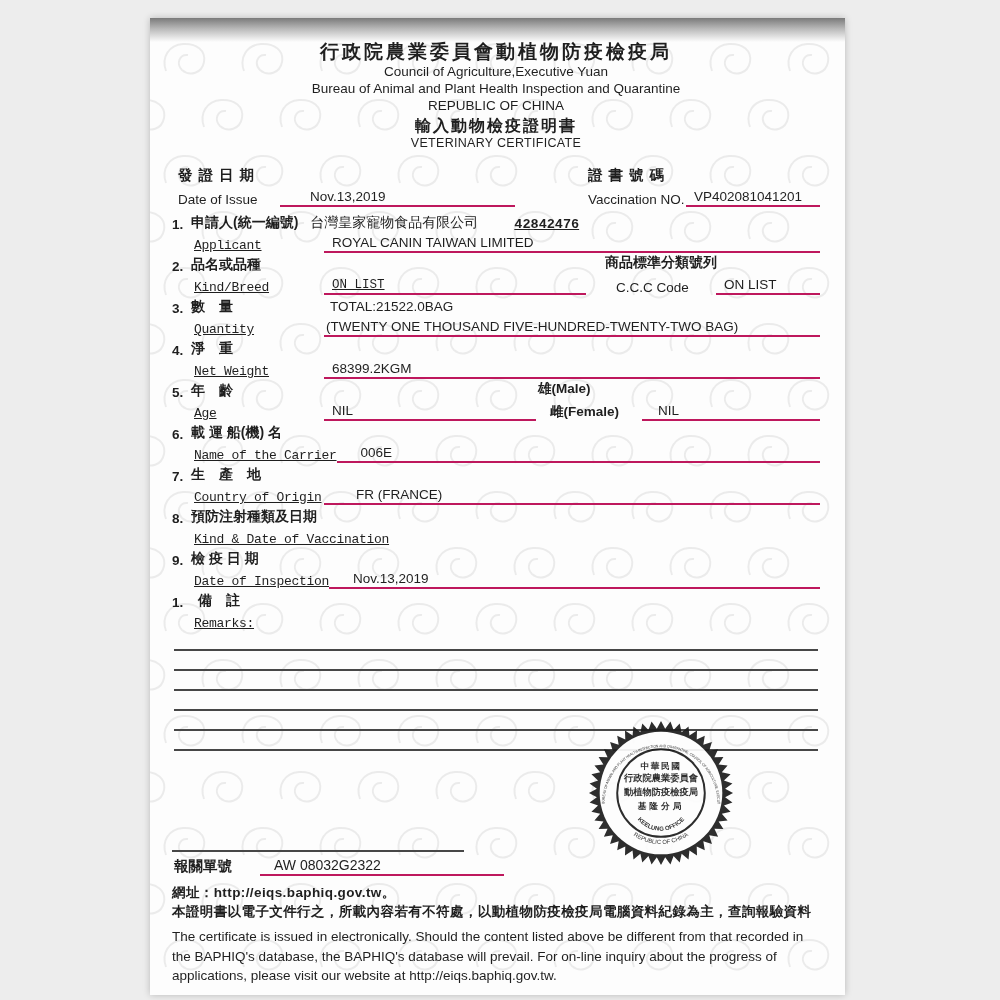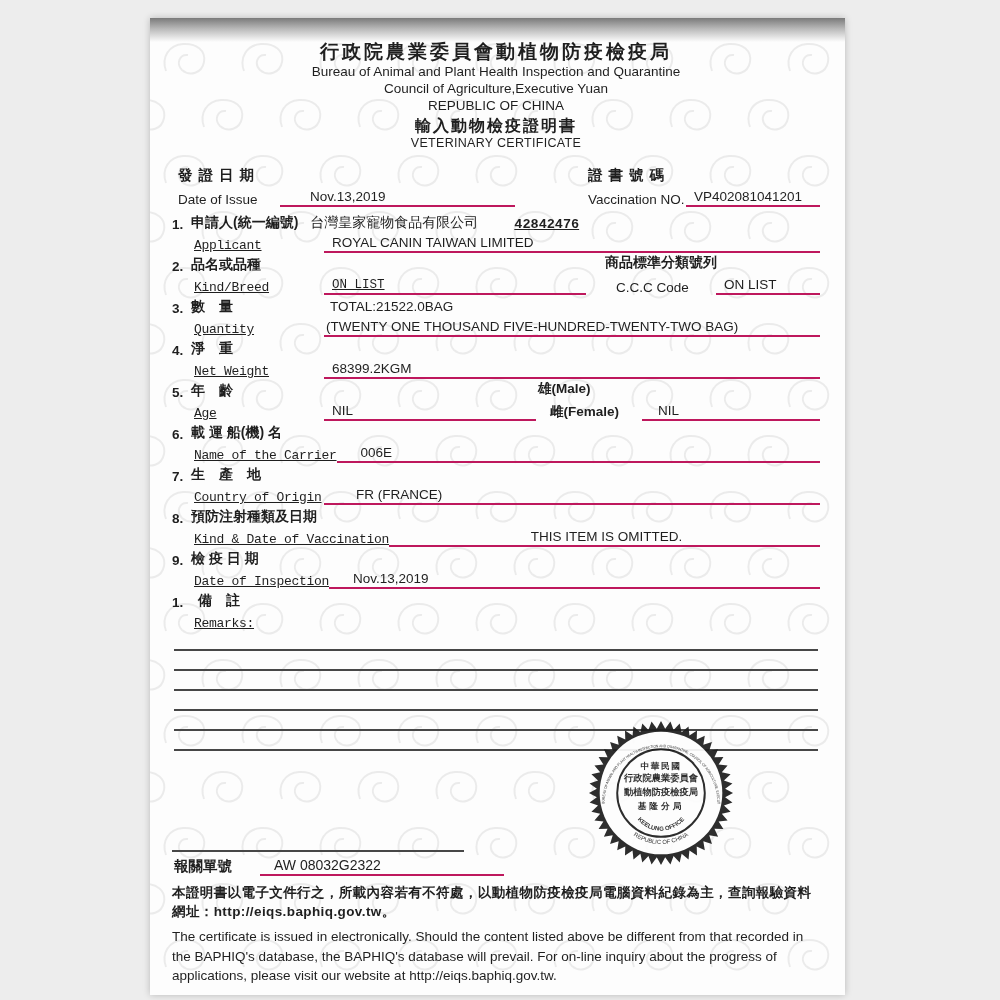--- a/index.html
+++ b/index.html
@@ -518,22 +518,22 @@
       </svg>
       <svg width="52" height="40" viewBox="0 0 52 40" style="position: absolute; left: 634px; top: 916px; opacity: 0.55;">
         <path d="M6 33 C1 19 9 7 23 6 C37 5 46 13 44 24 C42 35 30 39 22 32 C16 26 19 16 28 17" stroke="#dedede" stroke-width="2" fill="none"></path>
       </svg>
     </div>
   <div class="top-shadow"></div>
 
   <div class="content">
 
     <div class="h-org-zh cjk">行政院農業委員會動植物防疫檢疫局</div>
+    <div class="h-en sans">Council of Agriculture,Executive Yuan</div>
     <div class="h-en sans">Bureau of Animal and Plant Health Inspection and Quarantine</div>
-    <div class="h-en sans">Council of Agriculture,Executive Yuan</div>
     <div class="h-en sans">REPUBLIC OF CHINA</div>
     <div class="h-title-zh cjk">輸入動物檢疫證明書</div>
     <div class="h-title-en sans">VETERINARY CERTIFICATE</div>
 
     <div class="issue-zh cjk">
       <span class="left">發 證 日 期</span>
       <span>證 書 號 碼</span>
     </div>
     <div class="issue-en">
       <span class="lbl1 sans">Date of Issue</span>
@@ -631,21 +631,20 @@
       </div>
     </div>
 
     <div class="pair">
       <div class="zh-row">
         <span class="num cjk">8.</span>
         <span class="cjk">預防注射種類及日期</span>
       </div>
       <div class="en-row">
         <span class="en-label mono">Kind &amp; Date of Vaccination</span>
-        <span class="value underl center sans">THIS ITEM IS OMITTED.</span>
       </div>
     </div>
 
     <div class="pair">
       <div class="zh-row">
         <span class="num cjk">9.</span>
         <span class="cjk">檢 疫 日 期</span>
       </div>
       <div class="en-row">
         <span class="en-label mono">Date of Inspection</span>
@@ -673,22 +672,22 @@
     </div>
 
     <div class="sign-line"></div>
 
     <div class="customs-row">
       <span class="lbl cjk">報關單號</span>
       <span class="val underl sans">AW 08032G2322</span>
     </div>
 
     <div class="zh-notice cjk">
+      <div>網址：http://eiqs.baphiq.gov.tw。</div>
       <div>本證明書以電子文件行之，所載內容若有不符處，以動植物防疫檢疫局電腦資料紀錄為主，查詢報驗資料</div>
-      <div>網址：http://eiqs.baphiq.gov.tw。</div>
     </div>
     <div class="en-notice sans">The certificate is issued in electronically. Should the content listed above be different from that recorded in the BAPHIQ's database, the BAPHIQ's database will prevail. For on-line inquiry about the progress of applications, please visit our website at http://eiqs.baphiq.gov.tw.</div>
   </div>
 
   <div class="seal">
     <svg viewBox="0 0 150 150" width="146" height="146">
       <polygon id="seal-teeth" fill="#1e1e1e" points="149.0,75.0 140.9,79.3 148.4,84.7 139.7,87.9 146.5,94.2 137.5,96.2 143.4,103.3 134.2,104.2 139.1,112.0 129.9,111.7 133.7,120.0 124.6,118.5 127.3,127.3 118.5,124.6 120.0,133.7 111.7,129.9 112.0,139.1 104.2,134.2 103.3,143.4 96.2,137.5 94.2,146.5 87.9,139.7 84.7,148.4 79.3,140.9 75.0,149.0 70.7,140.9 65.3,148.4 62.1,139.7 55.8,146.5 53.8,137.5 46.7,143.4 45.8,134.2 38.0,139.1 38.3,129.9 30.0,133.7 31.5,124.6 22.7,127.3 25.4,118.5 16.3,120.0 20.1,111.7 10.9,112.0 15.8,104.2 6.6,103.3 12.5,96.2 3.5,94.2 10.3,87.9 1.6,84.7 9.1,79.3 1.0,75.0 9.1,70.7 1.6,65.3 10.3,62.1 3.5,55.8 12.5,53.8 6.6,46.7 15.8,45.8 10.9,38.0 20.1,38.3 16.3,30.0 25.4,31.5 22.7,22.7 31.5,25.4 30.0,16.3 38.3,20.1 38.0,10.9 45.8,15.8 46.7,6.6 53.8,12.5 55.8,3.5 62.1,10.3 65.3,1.6 70.7,9.1 75.0,1.0 79.3,9.1 84.7,1.6 87.9,10.3 94.2,3.5 96.2,12.5 103.3,6.6 104.2,15.8 112.0,10.9 111.7,20.1 120.0,16.3 118.5,25.4 127.3,22.7 124.6,31.5 133.7,30.0 129.9,38.3 139.1,38.0 134.2,45.8 143.4,46.7 137.5,53.8 146.5,55.8 139.7,62.1 148.4,65.3 140.9,70.7"></polygon>
       <circle cx="75" cy="75" r="63" fill="#fdfdfd"></circle>
       <circle cx="75" cy="75" r="45" fill="none" stroke="#1e1e1e" stroke-width="2"></circle>
       <path id="arc-ring" d="M 17 86 A 58 58 0 1 1 133 86" fill="none"></path>

